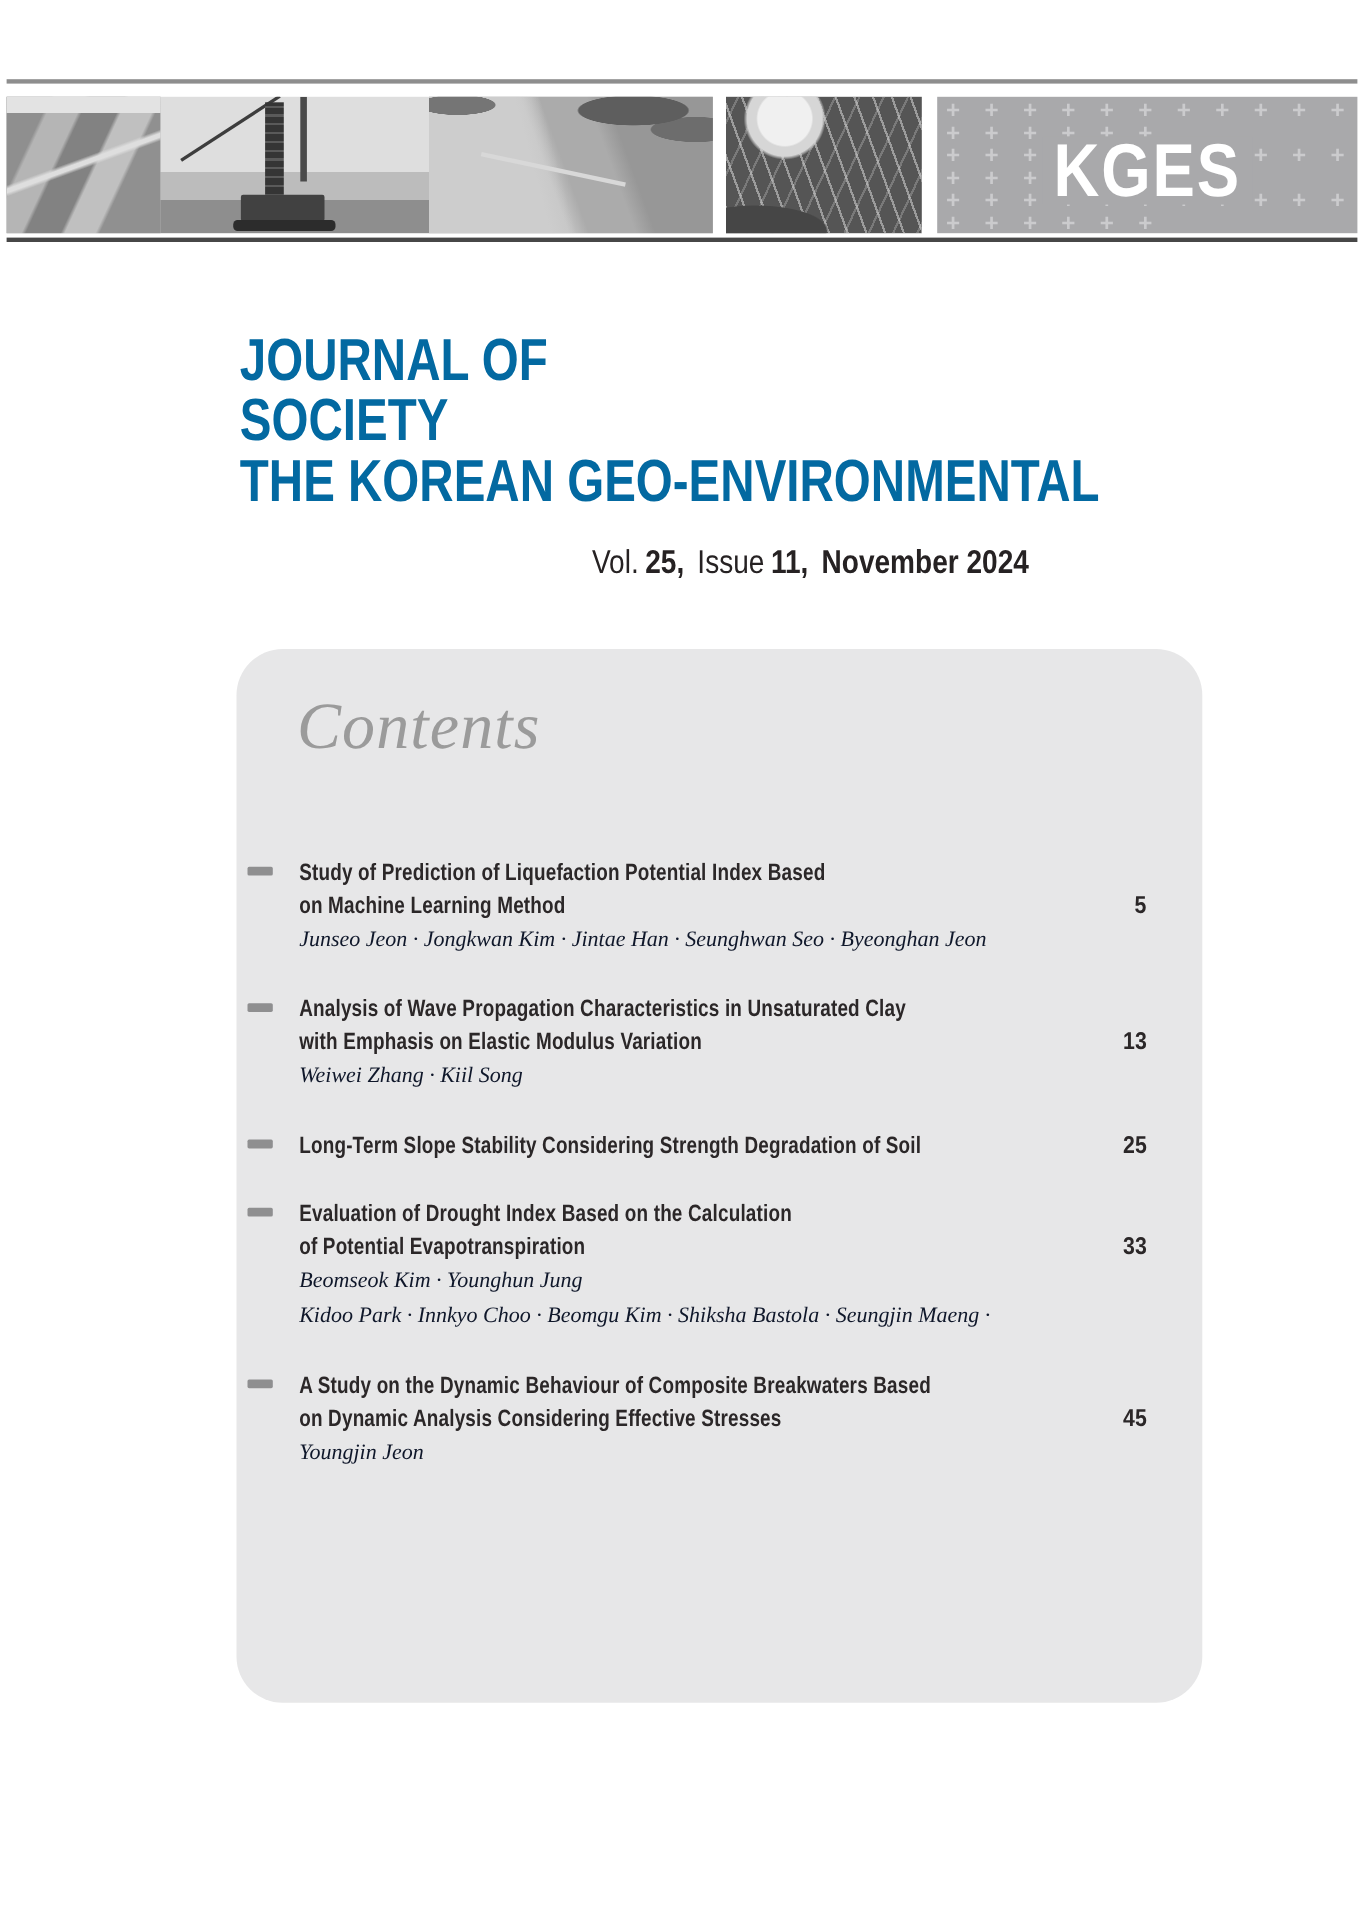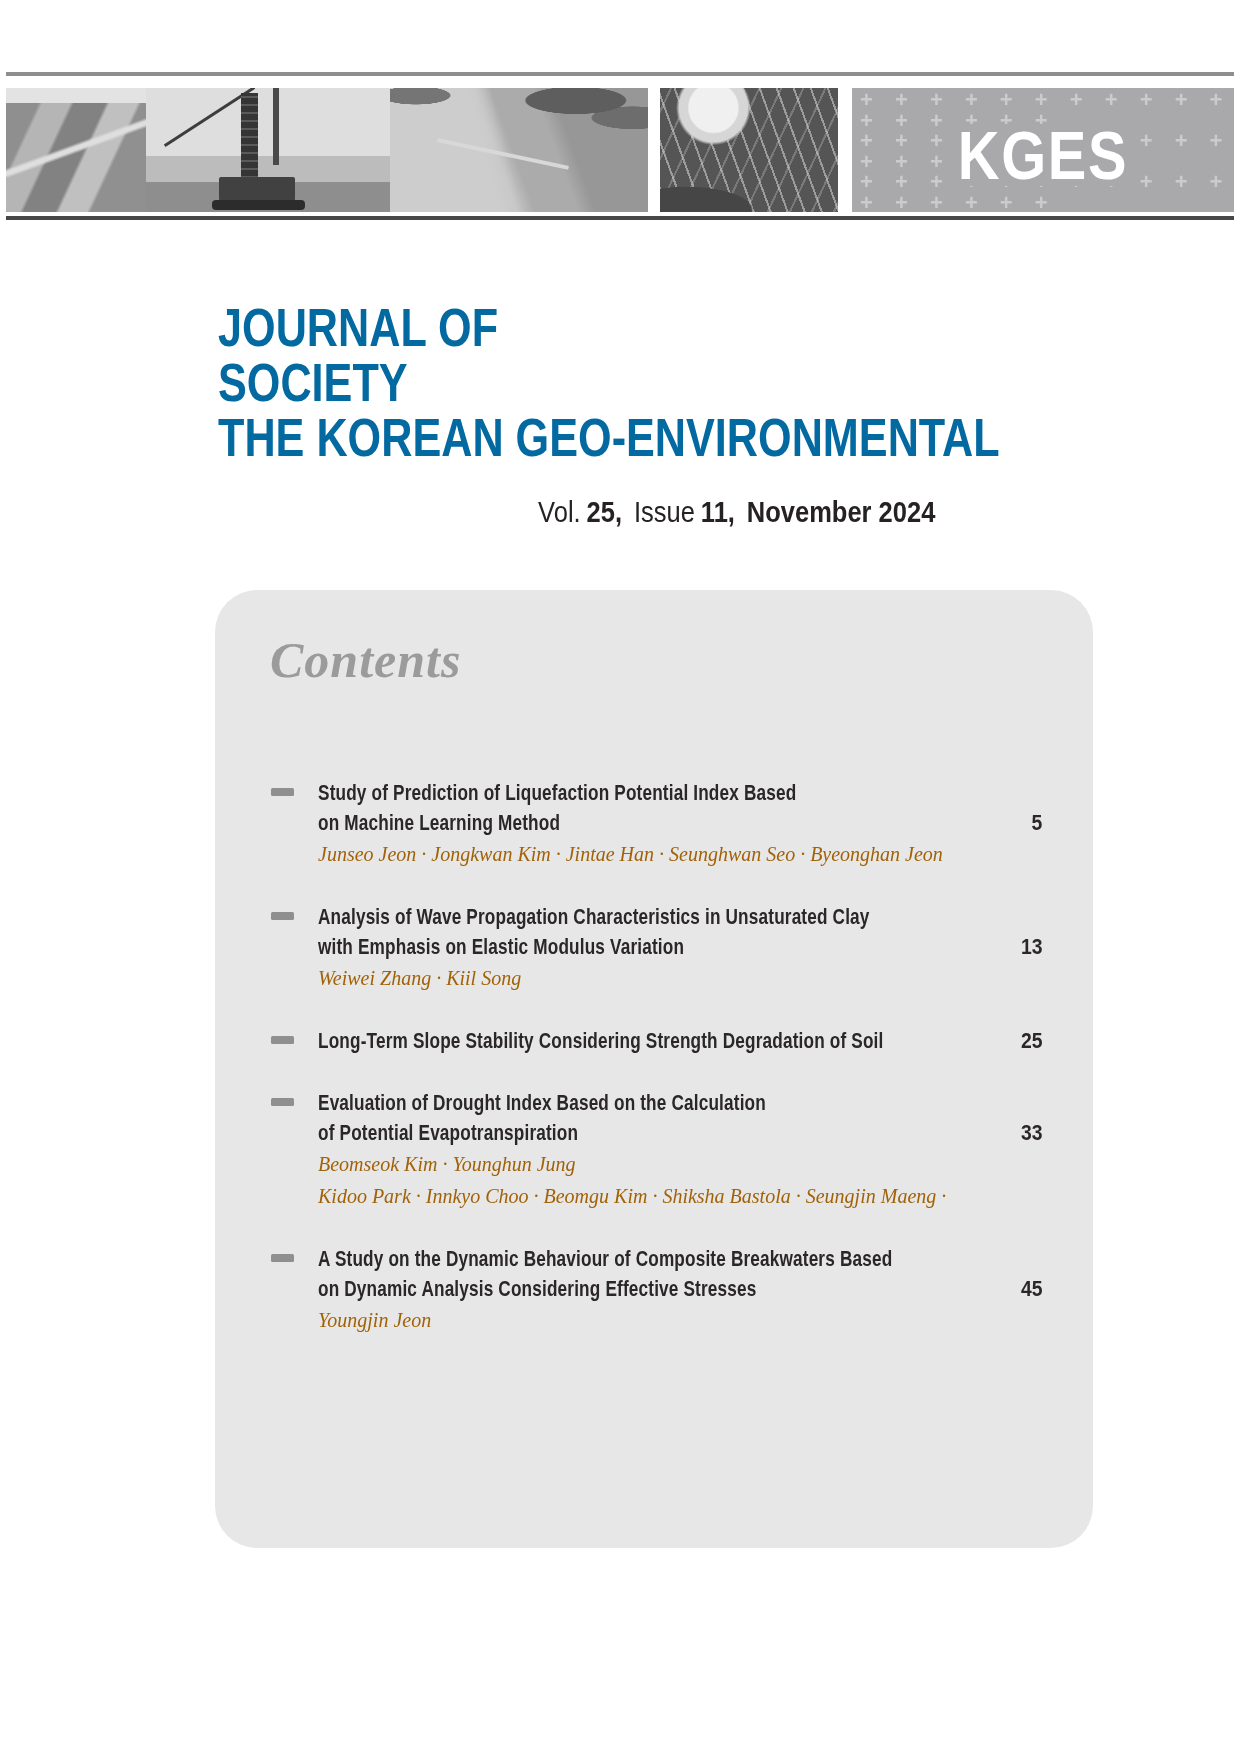--- a/index.html
+++ b/index.html
@@ -82,40 +82,40 @@
   .issue-line .num { font-weight:bold; margin-left:7px; }
   .issue-line .gap { margin-left:14px; }
 
   
   .contents-box {
     position:absolute; left:215px; top:590px; width:878px; height:958px;
     background:#e7e7e8; border-radius:42px;
   }
   .contents-heading {
     position:absolute; left:55px; top:38px;
-    font-family:"Liberation Serif", serif; font-style:italic; font-weight:bold;
-    font-size:50px; line-height:64px; color:#9b9b9b; letter-spacing:1px;
+    font-family:"Liberation Serif", serif; font-style:italic; font-weight:normal;
+    font-size:60px; line-height:64px; color:#9b9b9b; letter-spacing:1px;
   }
   .entries { position:absolute; left:57px; top:188px; width:770px; }
-  .entry { position:relative; margin-bottom:32px;margin-left:46px; }
+  .entry { position:relative; margin-bottom:32px; }
   .dash { position:absolute; left:-47px; top:10px; width:23px; height:8px; background:#8f8f90; border-radius:1.5px; }
   .t-line { position:relative; height:30px; line-height:30px; white-space:nowrap; }
   .t-text {
     display:inline-block; transform:scaleX(0.8); transform-origin:0 50%;
     font-weight:bold; font-size:21.5px; letter-spacing:0.2px; color:#2b2728;
   }
   .page-num {
     position:absolute; right:0; top:0; line-height:30px;
     transform:scaleX(0.88); transform-origin:100% 50%;
     font-weight:bold; font-size:22px; color:#2b2728;
   }
   .a-line {
     line-height:32px; white-space:nowrap;
     font-family:"Liberation Serif", serif; font-style:italic;
-    font-size:20px; color:#a16207;
+    font-size:20px; color:#0f172a;
   }
 </style>
 </head>
 <body>
 
 <div id="page">
 
   <div class="rule-top"></div>
 
   <div class="banner">

